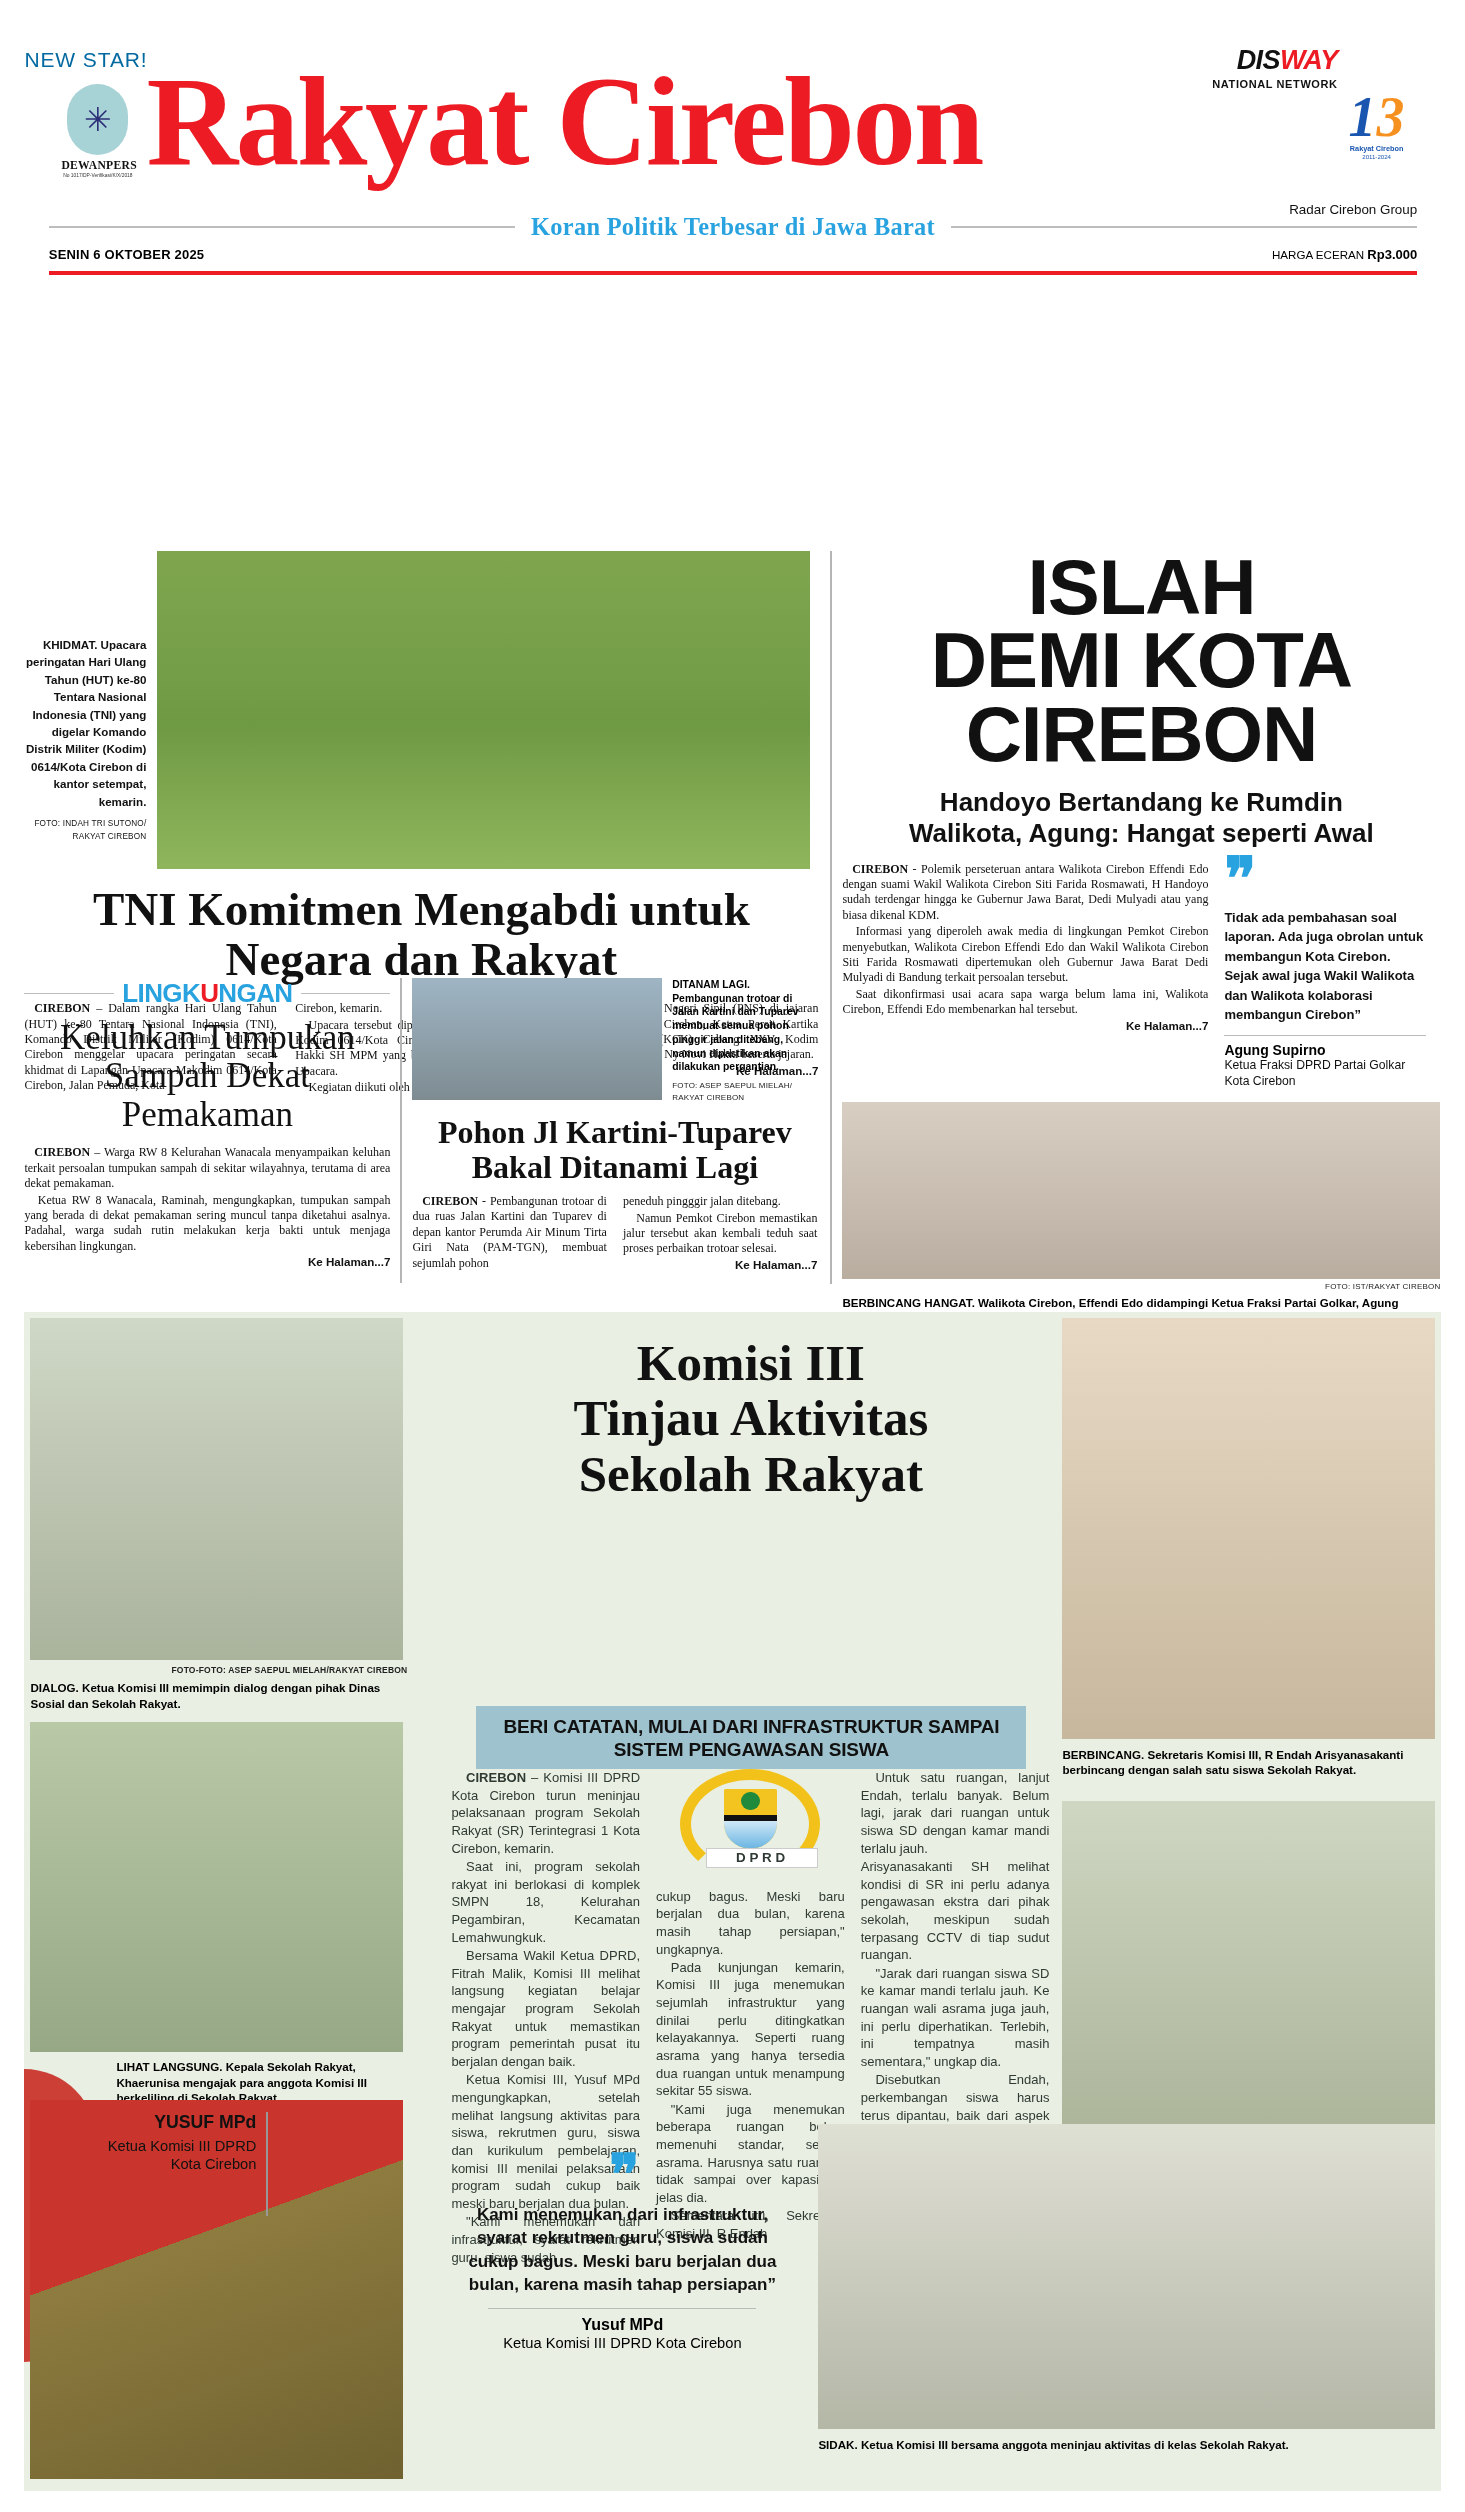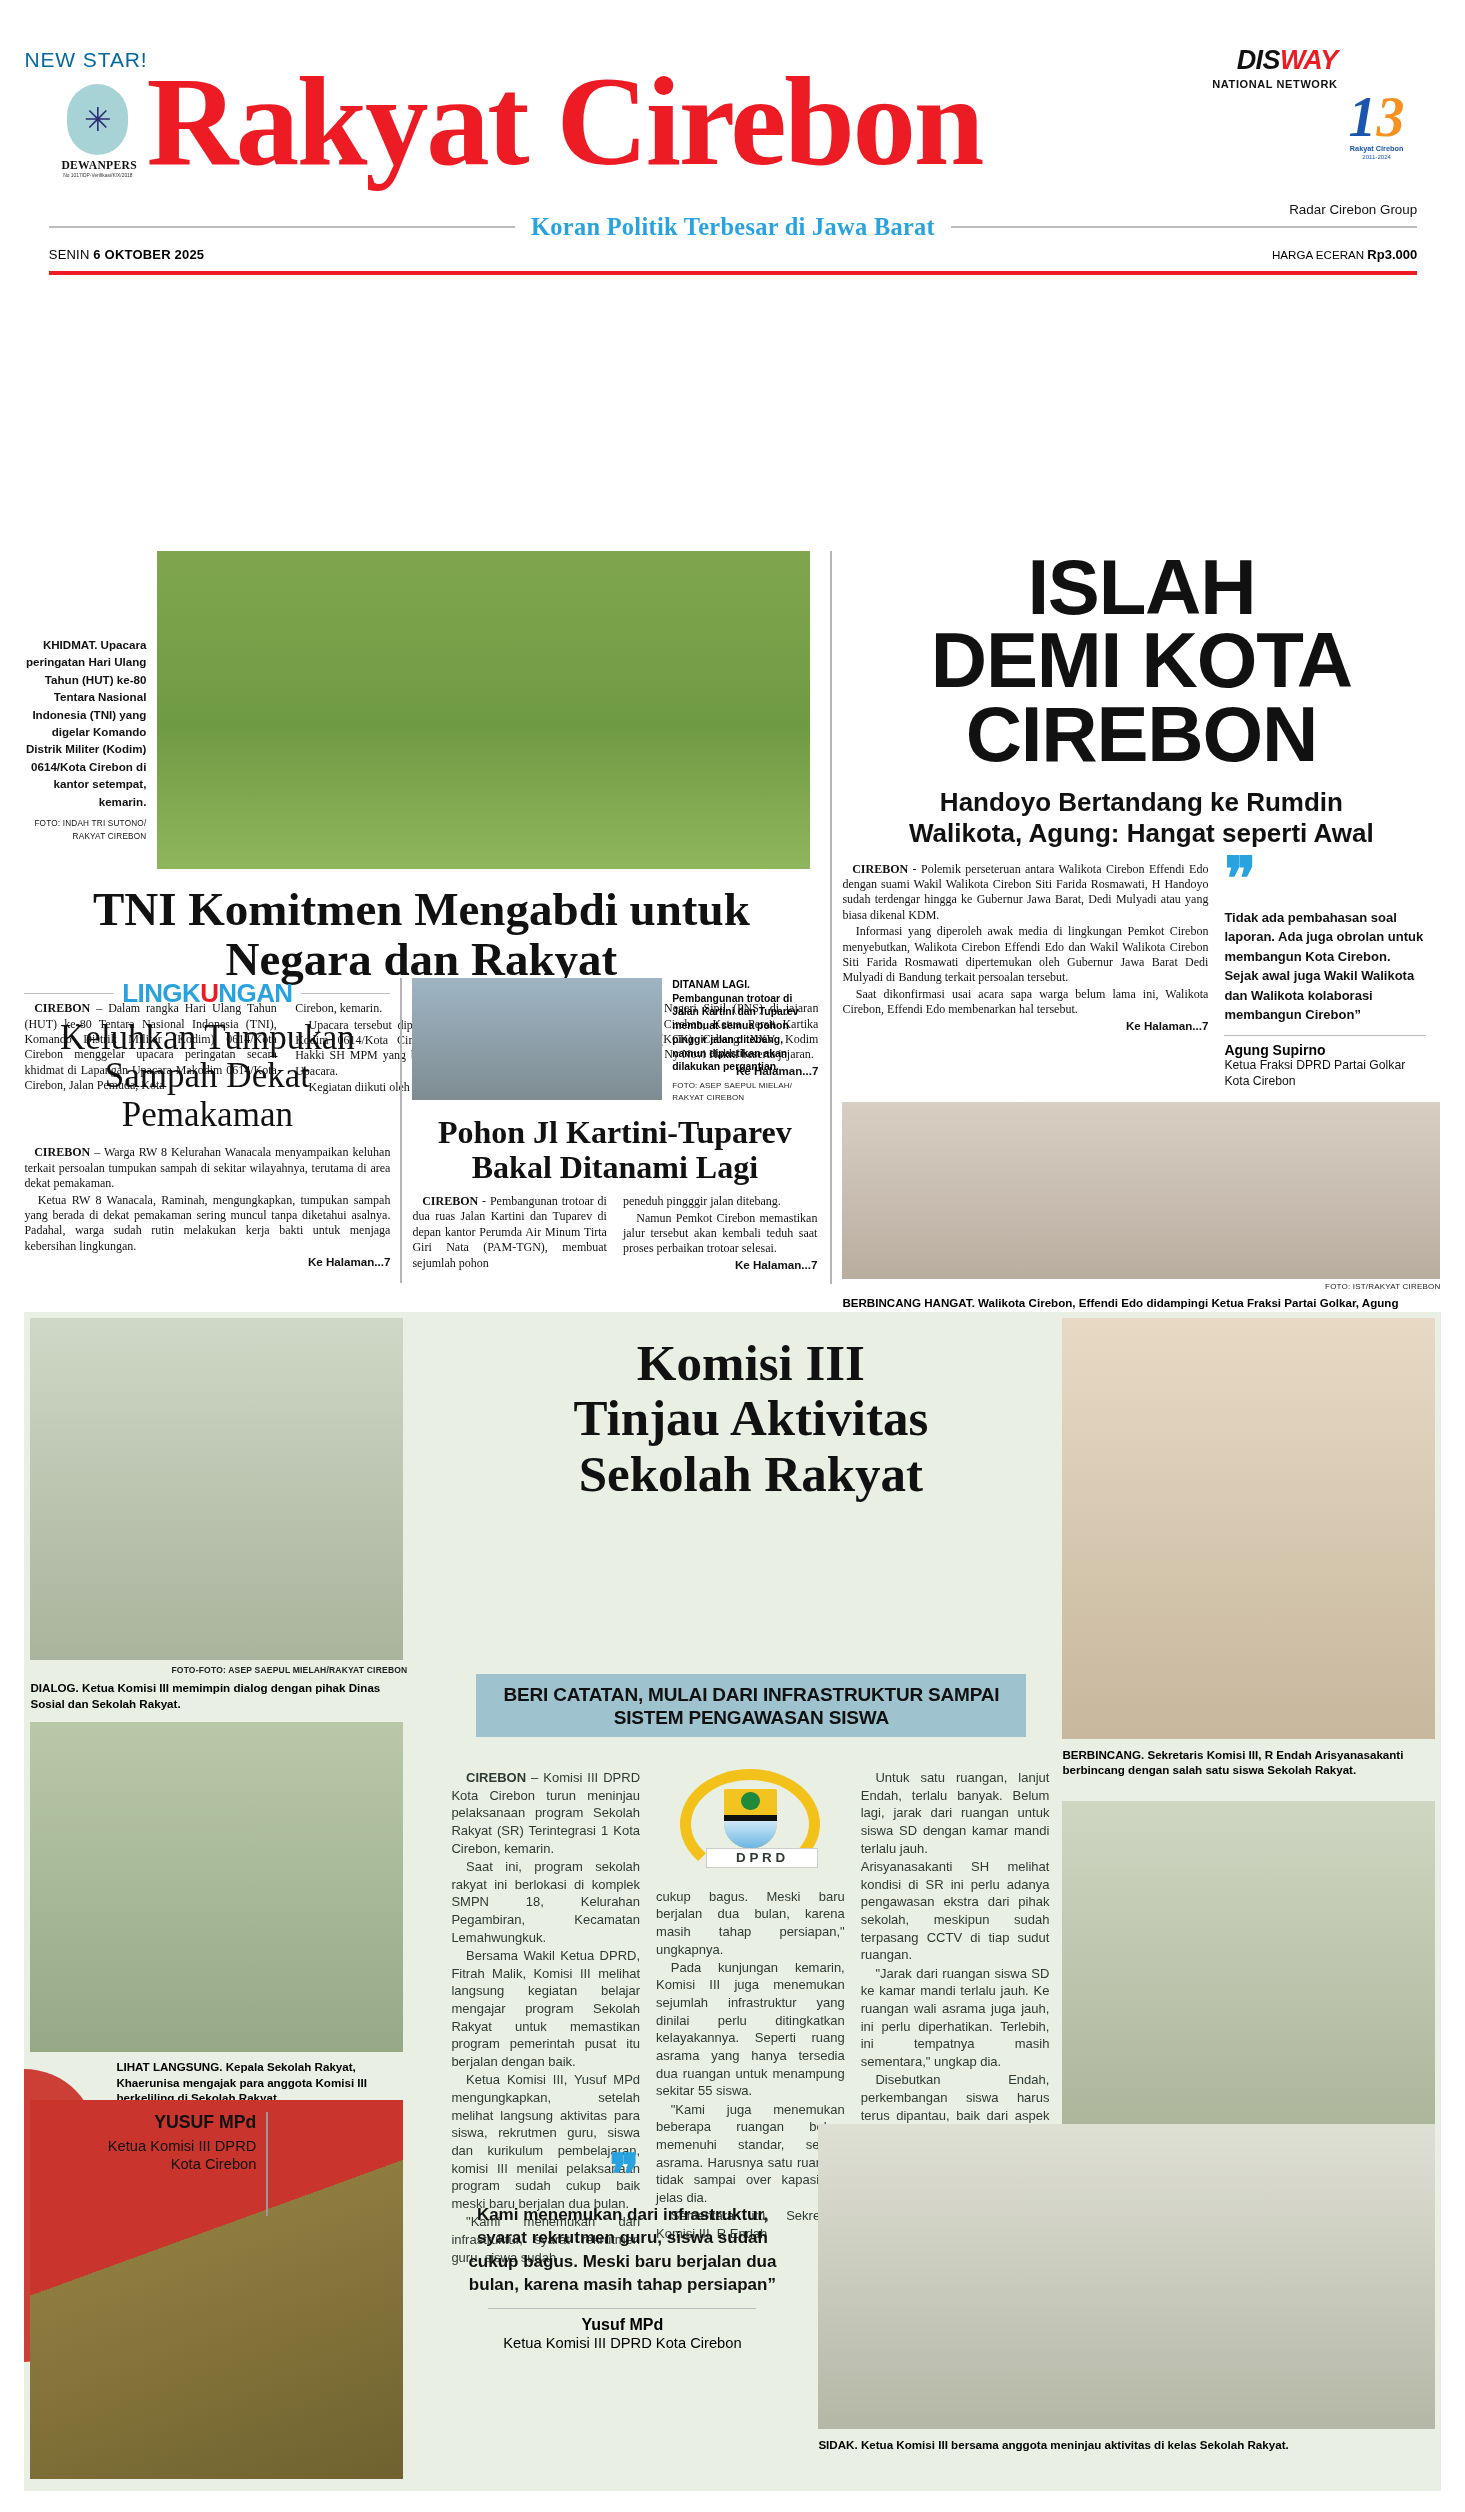--- a/index.html
+++ b/index.html
@@ -60,21 +60,21 @@
   .tagline {
     padding: 0 16px; font-family: "Liberation Serif", serif;
     font-weight: 700; font-size: 24.4px; color: #29a3e0; letter-spacing: 0.3px; white-space: nowrap;
   }
   .radar-group {
     position: absolute; right: 24.4px; top: 202px; text-align: right;
     font-size: 13.4px; color: #111;
   }
   .dateline-row { position: absolute; left: 24.4px; right: 24.4px; top: 247px; display: flex; justify-content: space-between; }
   .dateline { font-size: 13px; font-weight: 700; letter-spacing: 0.2px; }
-  .dateline .dl-day { font-weight: 400; }
+  .dateline .dl-day { font-weight: 700; }
   .price { font-size: 11.6px; }
   .price b { font-size: 13px; }
   .red-rule { position: absolute; left: 24.4px; right: 24.4px; top: 271px; height: 4.3px; background: #ed1c24; }
   .photo { background: #cfd5cf; position: relative; overflow: hidden; }
   .photo.grass { background: linear-gradient(#7fa64f 0%, #6f9a44 55%, #8fb65c 100%); }
   .credit { font-size: 8.5px; letter-spacing: 0.2px; color: #222; }
 
   
   .col-body { font-family: "Liberation Serif", serif; font-size: 12px; line-height: 1.28; text-align: justify; color: #111; }
   .col-body p { text-indent: 13.4px; margin-bottom: 1.2px; }
@@ -168,21 +168,21 @@
   .b-portrait-name .pn-1 { font-size: 17.7px; font-weight: 700; color: #111; }
   .b-portrait-name .pn-2 { font-size: 14.7px; color: #111; line-height: 1.25; margin-top: 3.7px; }
   .b-portrait-divider { position: absolute; left: 242px; top: 800px; width: 1.2px; height: 104px; background: #999; }
 
   .b-head {
     position: absolute; left: 421px; top: 24.4px; width: 611px; text-align: center;
     font-family: "Liberation Serif", serif; font-weight: 700;
     font-size: 51px; line-height: 1.08; color: #111;
   }
   .b-banner {
-    position: absolute; left: 452px; top: 362px; width: 550px;
+    position: absolute; left: 452px; top: 394px; width: 550px;
     background: #9fc3ce; color: #111; text-align: center;
     font-weight: 700; font-size: 19px; line-height: 1.22; padding: 8.5px 7.3px; letter-spacing: -0.2px;
   }
   .b-cols { position: absolute; left: 427px; top: 457px; width: 598px; display: flex; gap: 16px; }
   .b-cols > div { flex: 1; }
   .b-body { font-size: 13px; line-height: 1.36; text-align: justify; color: #2f3a33; font-family: "Liberation Sans", sans-serif; }
   .b-body p { text-indent: 14.7px; margin-bottom: 0.6px; }
   .b-body b { font-weight: 700; }
   .dprd-logo {
     width: 140px; height: 110px; margin: 0 auto 8.5px; position: relative;

